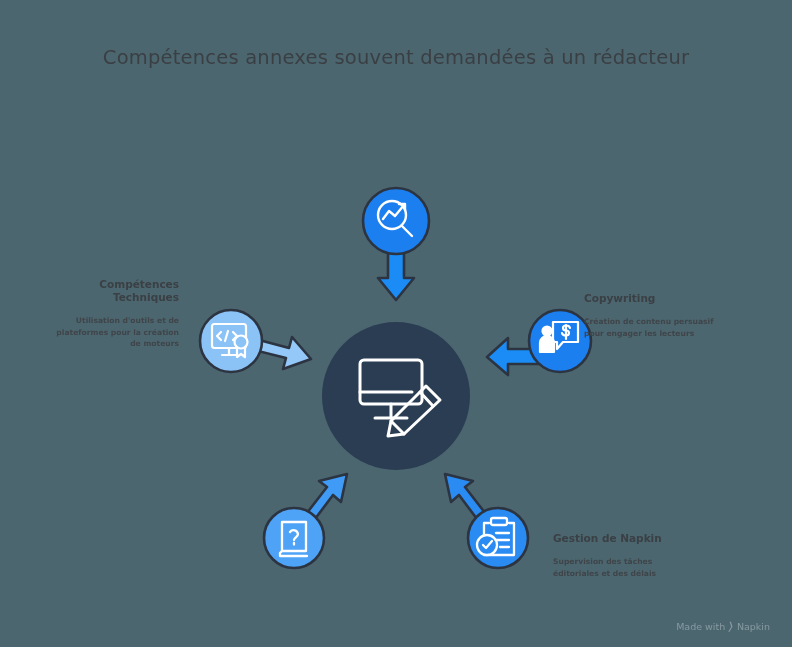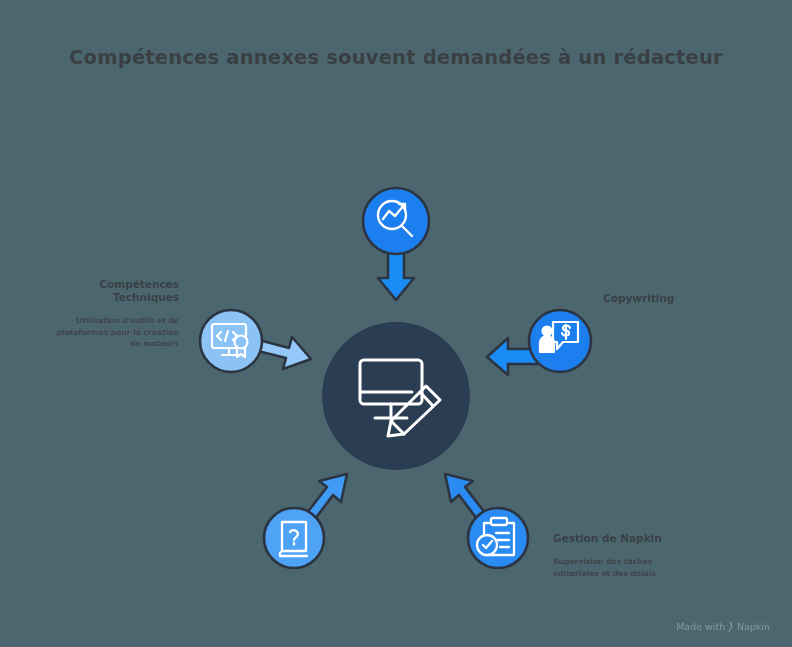--- a/index.html
+++ b/index.html
@@ -20,21 +20,21 @@
     width: 792px;
     height: 647px;
   }
   .title {
     position: absolute;
     left: 0;
     top: 46px;
     width: 792px;
     text-align: center;
     font-size: 19.5px;
-    font-weight: bold;
+    font-weight: normal;
     color: #3a3f43;
     letter-spacing: .2px;
     font-family: "DejaVu Sans", sans-serif;
   }
   .node-label {
     position: absolute;
     color: #3e4347;
     font-family: "DejaVu Sans", sans-serif;
   }
   .node-label .hd {
@@ -186,22 +186,23 @@
     </g>
 
   </svg>
 
 
   <div class="node-label ta-right" style="left:44px; top:278px; width:135px;">
     <div class="hd">Compétences Techniques</div>
     <div class="desc">Utilisation d'outils et de plateformes pour la création de moteurs</div>
   </div>
 
-  <div class="node-label ta-left" style="left:603px; top:292px; width:135px;">
+  <div class="node-label ta-left" style="left:584px; top:292px; width:135px;">
     <div class="hd">Copywriting</div>
+    <div class="desc">Création de contenu persuasif pour engager les lecteurs</div>
   </div>
 
 
   <div class="node-label ta-left" style="left:553px; top:532px; width:140px;">
     <div class="hd">Gestion de Napkin</div>
     <div class="desc">Supervision des tâches éditoriales et des délais</div>
   </div>
 
   <div class="watermark">
     <span>Made with</span>

